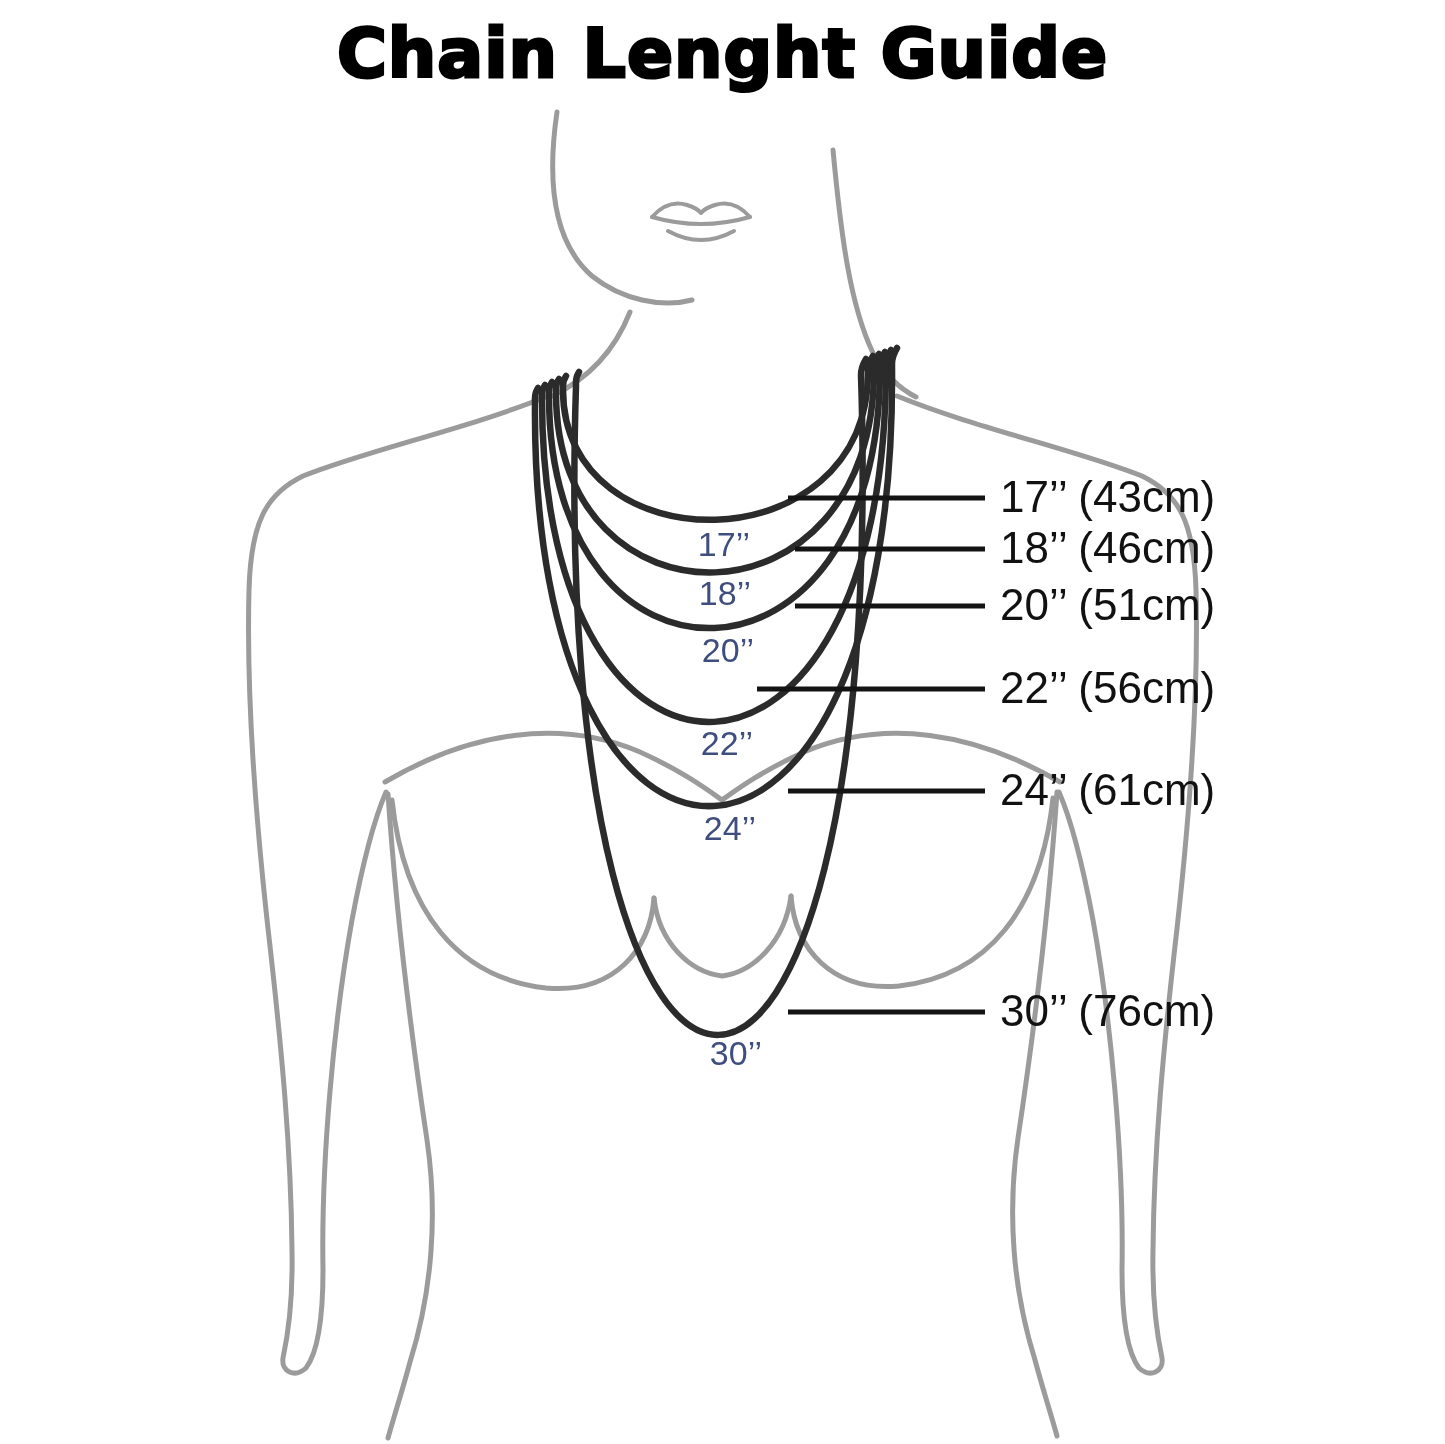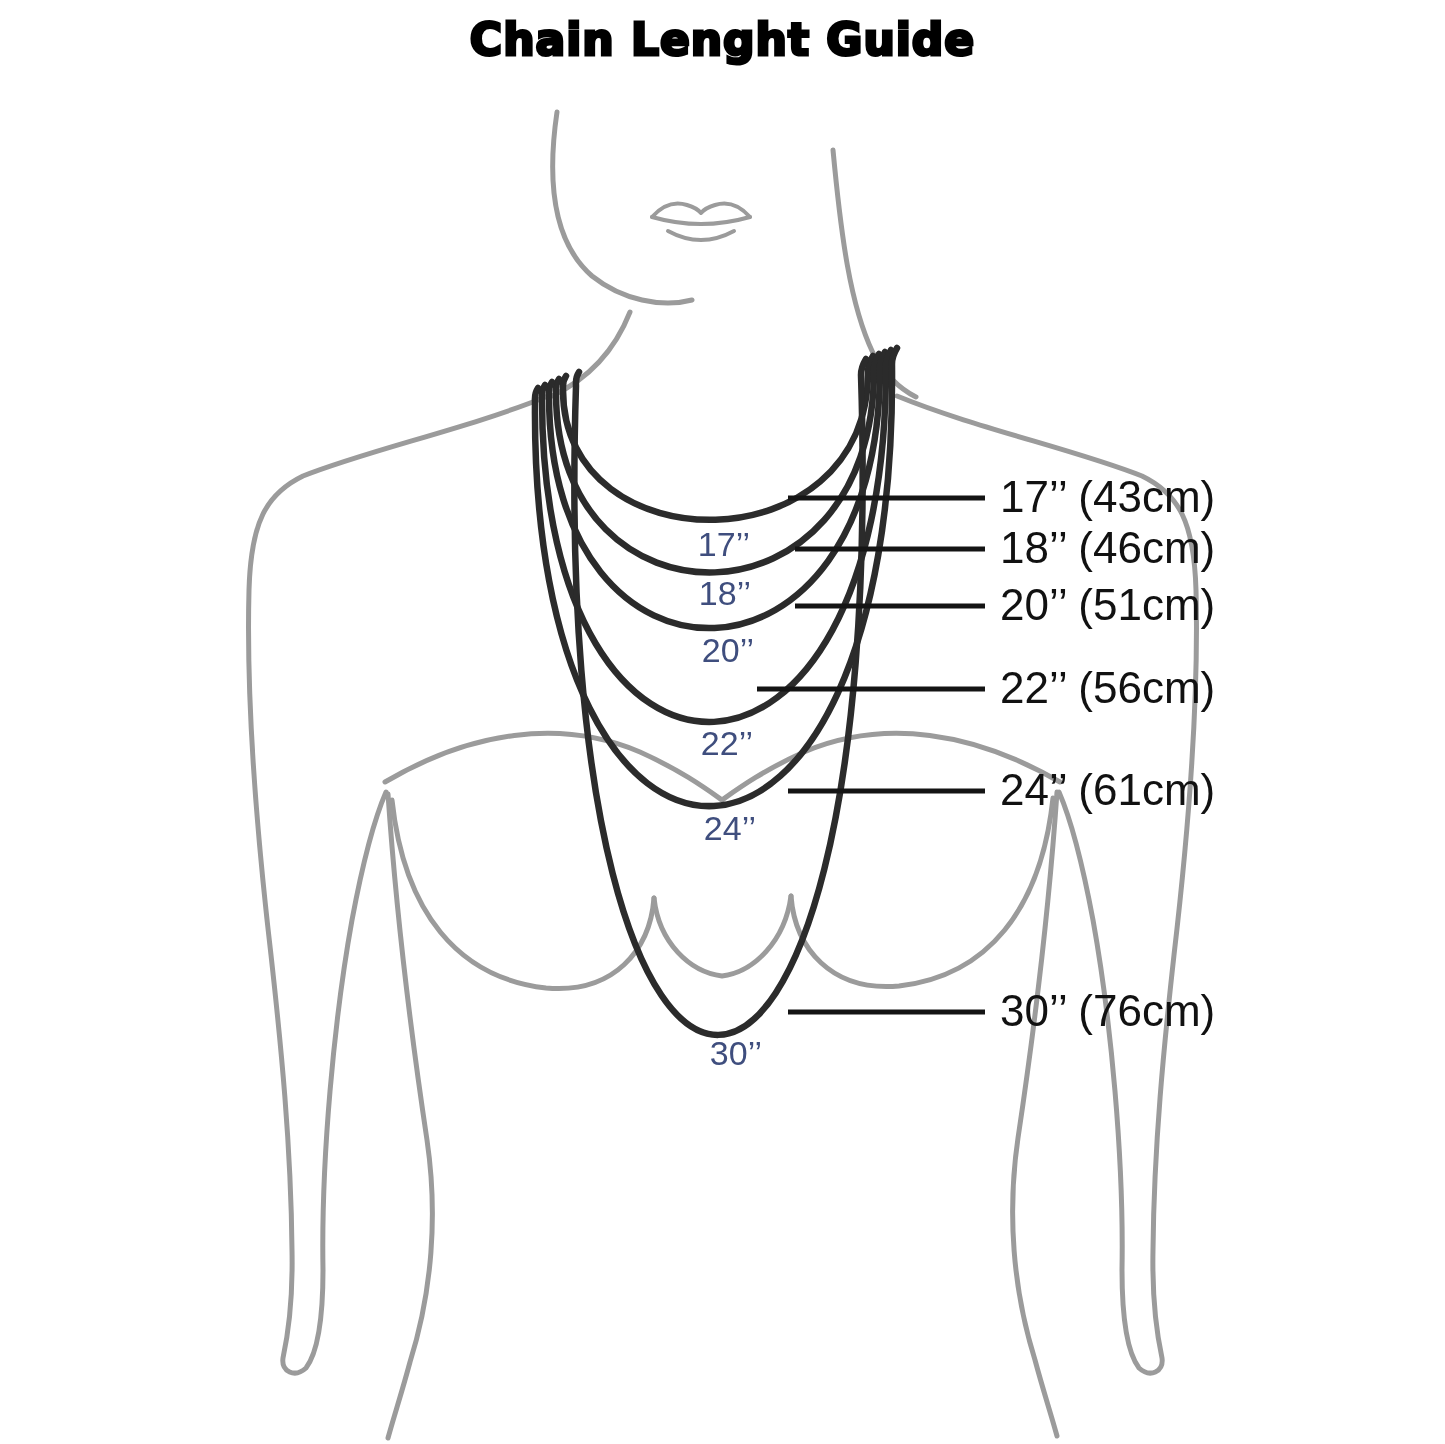--- a/index.html
+++ b/index.html
@@ -9,21 +9,21 @@
     background:#ffffff;
     overflow:hidden;
     font-family:"Liberation Sans", sans-serif;
   }
   .title{
     position:absolute;
     top:14px;left:0;width:100%;
     margin:0;
     text-align:center;
     font-family:"DejaVu Sans","Liberation Sans",sans-serif;
-    font-size:44px;
+    font-size:68px;
     font-weight:bold;
     color:#000;
     -webkit-text-stroke:3px #000;
     letter-spacing:1px;
   }
   svg.diagram{position:absolute;left:0;top:0;}
   .sil{stroke:#9b9b9b;stroke-width:5;fill:none;stroke-linecap:round;stroke-linejoin:round;}
   .chain{stroke:#2b2b2b;stroke-width:6.5;fill:none;stroke-linecap:round;}
   .leader{stroke:#141414;stroke-width:5;}
   .sizelabel{font-family:"Liberation Sans",sans-serif;font-size:44px;fill:#111;}

